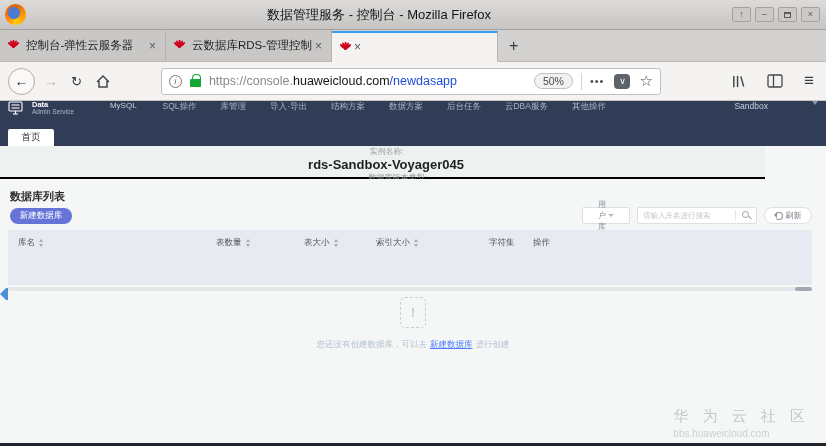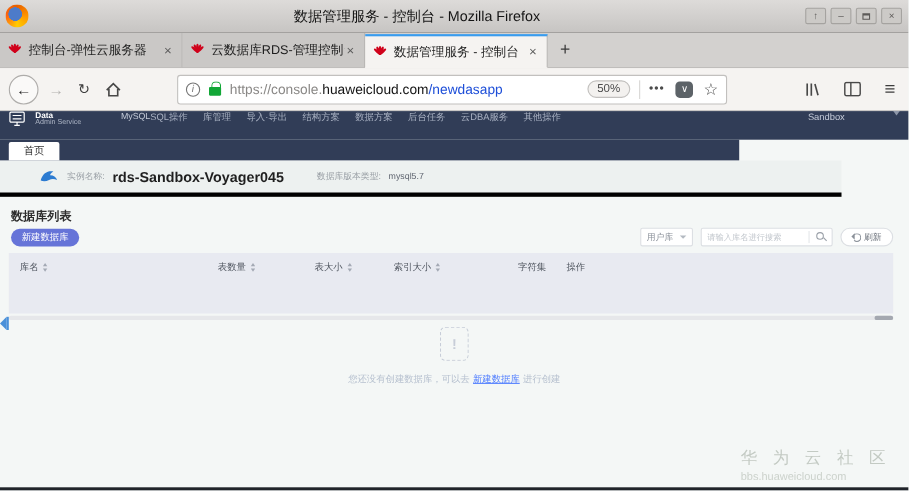--- a/index.html
+++ b/index.html
@@ -65,48 +65,48 @@
   .hamburger { font-size:17px; color:#3c3c3c; }
 
   
   .navbar { position:absolute; top:101px; left:0; width:826px; height:26px;
     background:#313d57; display:flex; align-items:flex-start; }
   .das-logo { margin-left:8px; display:flex; }
   .brand { margin-left:5px; line-height:1.05; }
   .brand-l1 { font-size:7.5px; font-weight:bold; color:#fff; display:block; }
   .brand-l2 { font-size:6.5px; color:#aeb6c6; display:block; }
   .brand-engine { margin-left:9px; font-size:8px; color:#c6ccd9;padding-left:27px; }
-  .nav-menu { display:flex; gap:14px; }
+  .nav-menu { display:flex; gap:24px; margin-left:26px; }
   .nav-item { font-size:8.5px; color:#aab2c3; white-space:nowrap; }
   .account { margin-left:auto; font-size:8.5px; color:#c6ccd9; }
   .acct-caret { width:0; height:0; border-left:3px solid transparent; border-right:3px solid transparent;
     border-top:4px solid #8d96a8; margin:0 8px 0 44px; }
 
   
-  .subnav { position:absolute; top:127px; left:0; width:672px; height:19px; background:#313d57; }
+  .subnav { position:absolute; top:127px; left:0; width:826px; height:19px; background:#313d57; }
   .home-tab { position:absolute; left:8px; bottom:0; height:17px; width:46px; background:#fff;
     border-radius:2px 2px 0 0; font-size:9.5px; color:#333; display:flex; align-items:center; justify-content:center; }
 
   
   .instancebar { position:absolute; top:146px; left:0; width:765px; height:33px;
-    background:#edf1f0; border-bottom:4px solid #000000; display:flex; align-items:center; }
+    background:#edf1f0; border-bottom:2px solid #000000; display:flex; align-items:center;flex-direction:column; }
   .dolphin { margin-left:36px; display:flex; }
   .inst-label { margin-left:8px; font-size:8px; color:#9aa0a6; }
   .inst-name { margin-left:7px; font-size:13px; font-weight:bold; color:#1f1f1f; }
   .ver-label { margin-left:30px; font-size:8px; color:#9aa0a6; }
   .ver-value { margin-left:7px; font-size:8px; color:#5f6570; }
 
   
   .content { position:absolute; top:179px; left:0; width:826px; height:267px; background:#f4f7f6; }
   .section-title { position:absolute; top:10px; left:10px; font-size:11px; font-weight:bold; color:#2e2e2e; }
   .newdb-btn { position:absolute; top:29px; left:10px; width:62px; height:16px; background:#6674d8;
     border:none; border-radius:9px; color:#fff; font-size:8.5px; display:flex; align-items:center; justify-content:center; }
   .controls-right { position:absolute; top:28px; right:14px; display:flex; align-items:center; gap:7px; }
   .dropdown { width:48px; height:17px; background:#fff; border:1px solid #dcdfe3; border-radius:2px;
-    display:flex; align-items:center; justify-content:space-between; padding:0 5px; }
+    display:flex; align-items:center; justify-content:space-between; padding:0 15px; }
   .dd-label { font-size:8px; color:#8a9099; }
   .dd-caret { width:0; height:0; border-left:3px solid transparent; border-right:3px solid transparent;
     border-top:3.5px solid #b4bac2; }
   .searchbox { width:120px; height:17px; background:#fff; border:1px solid #dcdfe3; border-radius:2px;
     display:flex; align-items:center; }
   .search-input { flex:1; border:none; outline:none; background:transparent; font-size:7.5px;
     color:#555; padding:0 5px; width:70px; font-family:inherit; }
   .search-input::placeholder { color:#c2c7cd; }
   .search-div { width:1px; height:11px; background:#e4e7ea; }
   .mag { width:7px; height:7px; border:1.2px solid #9aa0a8; border-radius:50%; position:relative; margin:0 7px 2px 6px; }
@@ -118,21 +118,21 @@
   .refresh-ico::after { content:""; position:absolute; left:-2px; top:-1px;
     border-top:3px solid transparent; border-bottom:3px solid transparent; border-right:3px solid #8a9099; }
   .refresh-label { font-size:8px; color:#6e747d; }
 
   
   .table-wrap { position:absolute; top:51px; left:8px; right:14px; }
   .thead { height:55px; background:#e8eaf1; display:flex; align-items:flex-start;
     padding:7px 0 0 10px; font-size:8.5px; color:#4e545e; }
   .th { display:flex; align-items:center; }
   .th-name   { width:180px; }
-  .th-count  { width:88px; }
+  .th-count  { width:88px;margin-left:18px; }
   .th-size   { width:72px; }
   .th-index  { width:113px; }
   .th-charset{ width:44px; }
   .th-action { flex:1; }
   .sort { display:inline-flex; flex-direction:column; margin-left:4px; gap:1.5px; }
   .sort::before { content:""; border-left:2.5px solid transparent; border-right:2.5px solid transparent;
     border-bottom:3px solid #a3a9b4; }
   .sort::after { content:""; border-left:2.5px solid transparent; border-right:2.5px solid transparent;
     border-top:3px solid #a3a9b4; }
   .hscroll { margin-top:2px; height:4px; background:#e6e7ea; border-radius:2px; position:relative; }
@@ -203,21 +203,20 @@
   <div class="tab active">
     <svg class="favicon" width="13" height="13" viewBox="0 0 16 16">
         <g fill="#d0021b">
           <ellipse cx="8" cy="6" rx="1.5" ry="5" transform="rotate(-48 8 10)"></ellipse>
           <ellipse cx="8" cy="6" rx="1.5" ry="5" transform="rotate(-24 8 10)"></ellipse>
           <ellipse cx="8" cy="6" rx="1.5" ry="5"></ellipse>
           <ellipse cx="8" cy="6" rx="1.5" ry="5" transform="rotate(24 8 10)"></ellipse>
           <ellipse cx="8" cy="6" rx="1.5" ry="5" transform="rotate(48 8 10)"></ellipse>
         </g>
       </svg>
-    <span class="tab-label">数据管理服务 - 控制台</span>
     <span class="tab-close">×</span>
   </div>
   <div class="newtab-btn">+</div>
 </div>
 
 <div class="toolbar">
   <div class="back-btn">←</div>
   <div class="fwd-btn">→</div>
   <div class="reload-btn">↻</div>
   <div class="home-btn">

